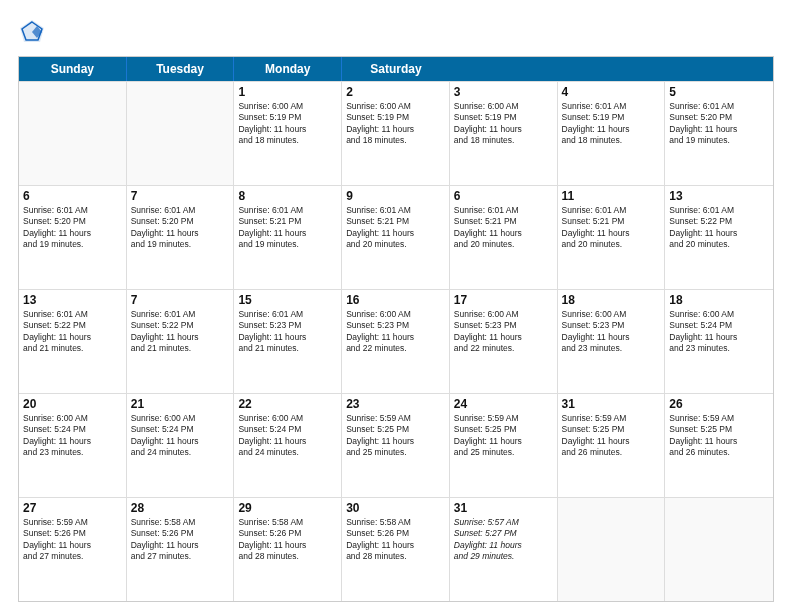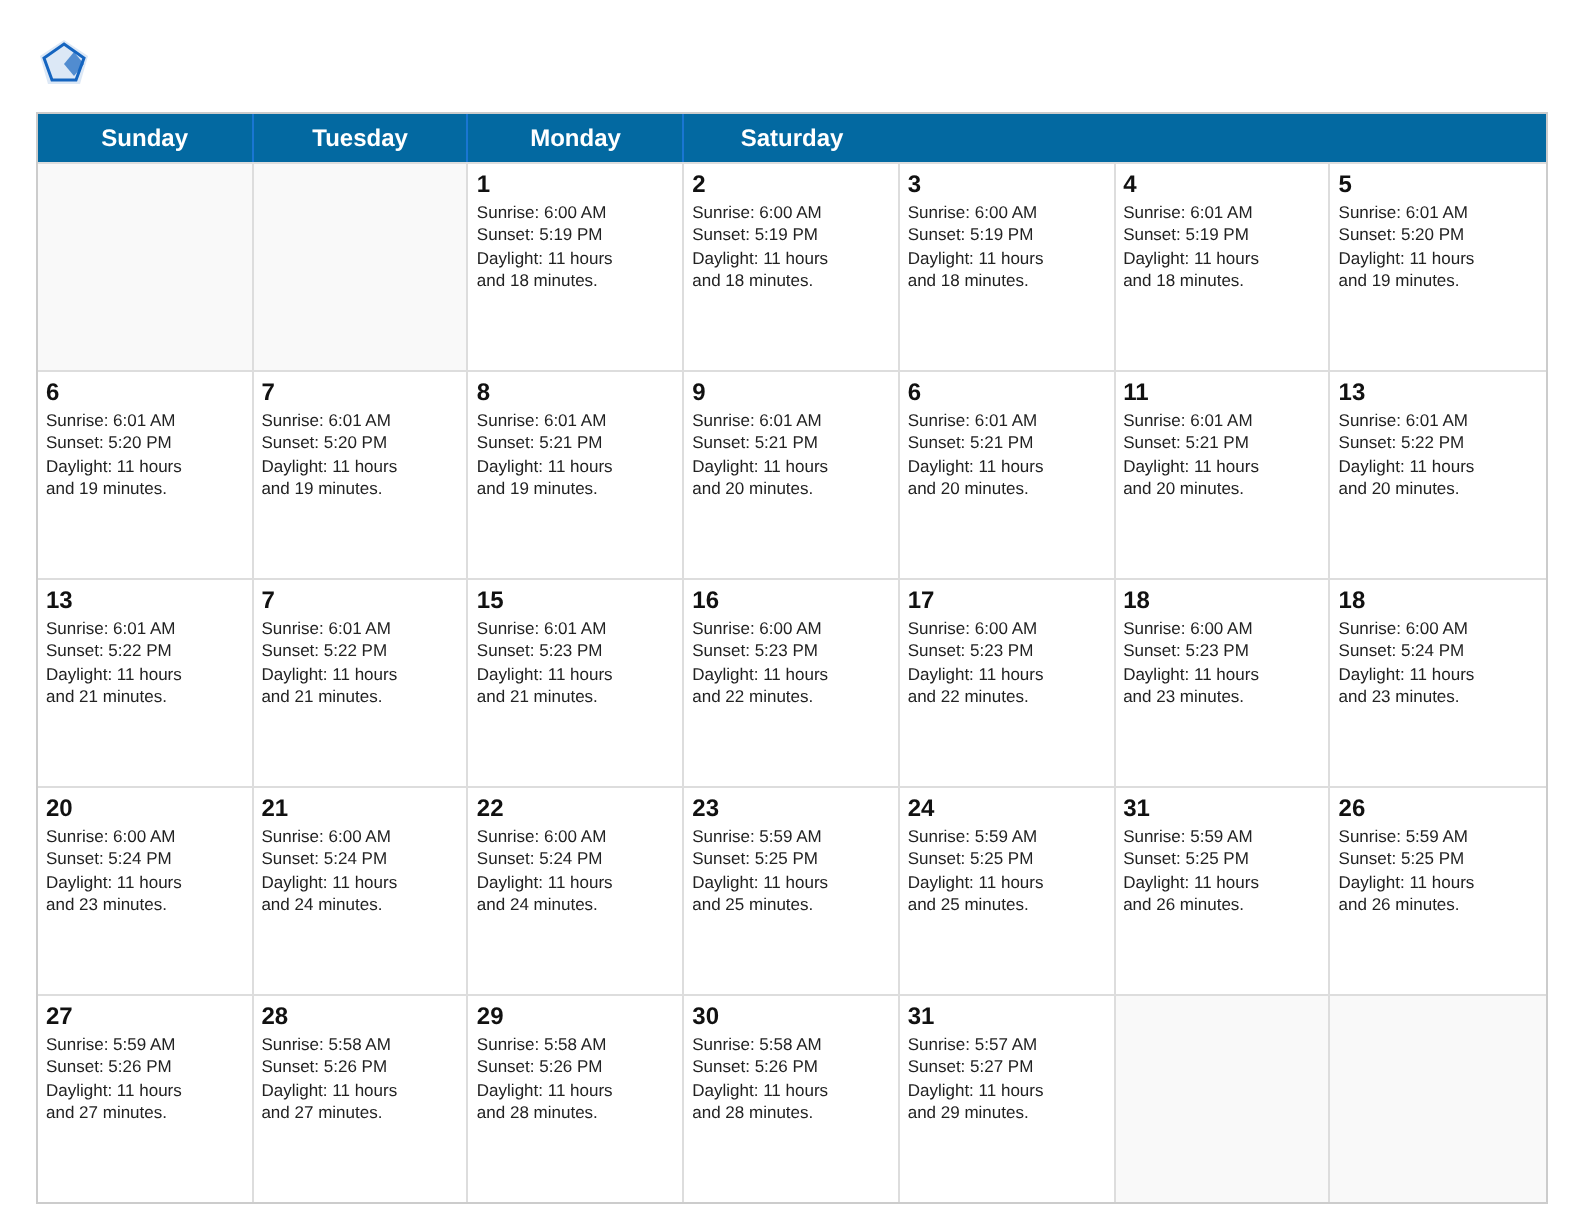--- a/index.html
+++ b/index.html
@@ -352,21 +352,21 @@
           </div>
           <div class="cal-cell">
             <span class="day-num">30</span>
             <div class="day-info" style="white-space: pre-line;">Sunrise: 5:58 AM
 Sunset: 5:26 PM
 Daylight: 11 hours
 and 28 minutes.</div>
           </div>
           <div class="cal-cell">
             <span class="day-num">31</span>
-            <div class="day-info" style="white-space: pre-line;">Sunrise: 5:57 AM
+            <div class="day-info" style="white-space: pre-line; font-style: italic;">Sunrise: 5:57 AM
 Sunset: 5:27 PM
 Daylight: 11 hours
 and 29 minutes.</div>
           </div>
           <div class="cal-cell empty"></div>
           <div class="cal-cell empty"></div>
         </div>
       </div>
   </div>
 </div>

